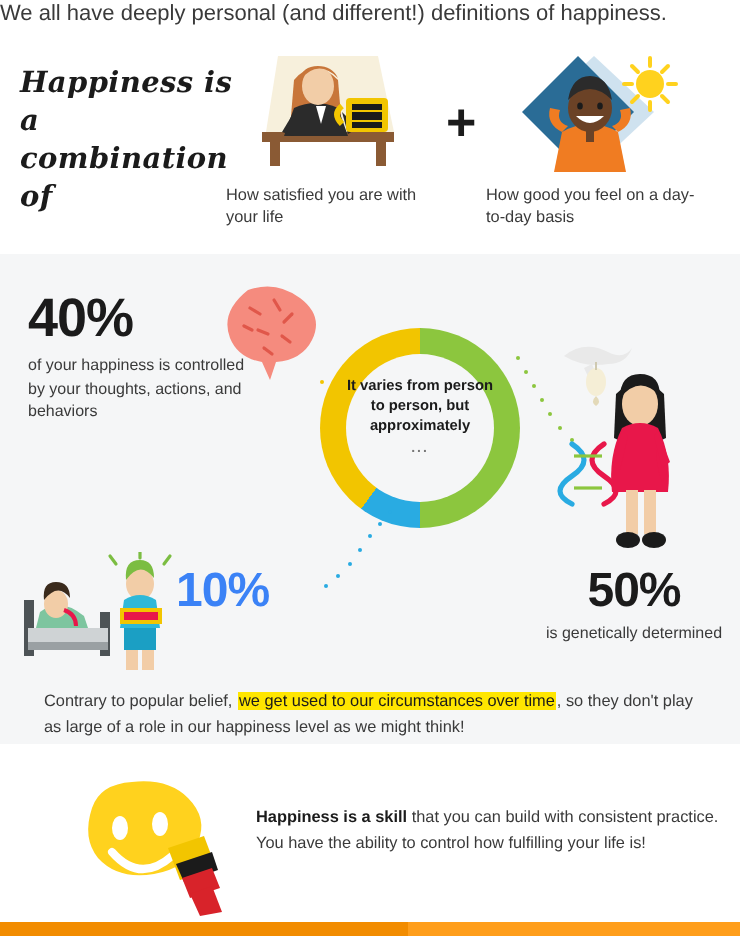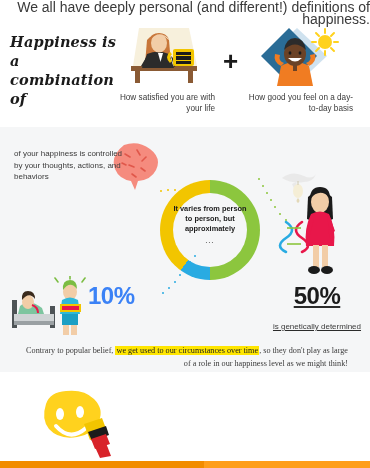--- a/index.html
+++ b/index.html
@@ -21,22 +21,22 @@
     height: 468px;
     overflow: hidden;
   }
 
   
   .intro {
     position: absolute;
     top: 2px;
     left: 0;
     width: 370px;
-    text-align: right;
-    font-size: 14px;
+    text-align: left;
+    font-size: 11px;
     line-height: 11.5px;
     color: #3a3a3a;
   }
 
   .script-title {
     position: absolute;
     left: 10px;
     top: 32px;
     width: 118px;
     font-family: "DejaVu Serif", serif;
@@ -65,21 +65,21 @@
     font-size: 26px;
     font-weight: 700;
     color: #1b1b1b;
     line-height: 1;
   }
   .cap {
     position: absolute;
     top: 66px;
     font-size: 8.2px;
     line-height: 11px;
-    text-align: right;
+    text-align: left;
     color: #3a3a3a;
   }
   .cap-a { left: -12px; width: 102px; }
   .cap-b { left: 118px; width: 110px; }
 
   
   .band {
     position: absolute;
     left: 0;
     top: 127px;
@@ -108,21 +108,21 @@
     color: #3a3a3a;
     margin-top: 3px;
   }
 
   .brain { position: absolute; left: 108px; top: 141px; width: 56px; height: 52px; }
 
   
   .donut-wrap {
     position: absolute;
     left: 160px;
-    top: 180px;
+    top: 164px;
     width: 100px;
     height: 100px;
   }
   .donut-ring {
     position: absolute;
     inset: 0;
     border-radius: 50%;
   }
   .donut-hole {
     position: absolute;
@@ -157,34 +157,33 @@
     border-radius: 50%;
   }
 
   
   .stat-50 {
     position: absolute;
     left: 272px;
     top: 283px;
     width: 90px;
     text-align: center;
-    text-decoration: underline;
   }
   .stat-50 .big {
     font-size: 24px;
     font-weight: 800;
     line-height: 26px;
     letter-spacing: -0.5px;
     color: #1b1b1b;
   }
   .stat-50 .sub {
     font-size: 8px;
     line-height: 11px;
     color: #3a3a3a;
-    margin-top: 12px;
+    margin-top: 2px;
   }
   .preg-woman { position: absolute; left: 300px; top: 185px; width: 40px; height: 96px; }
   .stork { position: absolute; left: 274px; top: 170px; width: 50px; height: 34px; }
   .dna { position: absolute; left: 278px; top: 220px; width: 34px; height: 34px; }
 
   
   .stat-10 {
     position: absolute;
     left: 88px;
     top: 283px;
@@ -204,25 +203,24 @@
     margin-top: 2px;
   }
   .bed-scene { position: absolute; left: 10px; top: 276px; width: 78px; height: 62px; }
 
   
   .contrary {
     position: absolute;
     left: 22px;
     top: 345px;
     width: 326px;
-    text-align: right;
+    text-align: left;
     font-size: 8.2px;
     line-height: 12.5px;
     color: #3a3a3a;
-    font-family: Liberation Serif, serif;
   }
   .hl {
     background: #ffe600;
     color: #1b1b1b;
     padding: 0 1px;
   }
 
   
   .smiley { position: absolute; left: 32px; top: 388px; width: 90px; height: 70px; }
   .closing {
@@ -336,20 +334,21 @@
         <path d="M38 16 l-4 4"></path>
         <path d="M21 24 l5 2"></path>
         <path d="M33 27 l4 3"></path>
         <path d="M24 33 l4 3"></path>
         <path d="M14 22 l4 2"></path>
       </g>
     </svg>
   </div>
 
   <div class="stat-40">
+    <div class="big">40%</div>
     <div class="sub">of your happiness is controlled by your thoughts, actions, and behaviors</div>
   </div>
 
   <div class="dots" style="left:160px; top:186px; width:40px; height:14px;">
     <span style="left:0px;  top:4px;  background:#f2c500;"></span>
     <span style="left:7px;  top:3px;  background:#f2c500;"></span>
     <span style="left:14px; top:3px;  background:#f2c500;"></span>
     <span style="left:21px; top:4px;  background:#f2c500;"></span>
     <span style="left:28px; top:6px;  background:#f2c500;"></span>
     <span style="left:34px; top:9px;  background:#f2c500;"></span>
@@ -476,19 +475,25 @@
       <path d="M24 38 q14 16 30 2" stroke="#ffffff" stroke-width="4" fill="none" stroke-linecap="round"></path>
 
       <polygon points="52,36 70,30 76,46 58,52" fill="#f2c500"></polygon>
       <polygon points="56,44 74,38 77,47 60,53" fill="#1b1b1b"></polygon>
 
       <polygon points="59,51 74,46 78,56 63,61" fill="#d8232a"></polygon>
       <polygon points="63,59 74,55 79,68 68,70" fill="#d8232a"></polygon>
     </svg>
   </div>
 
+  <div class="closing">
+    <div>
+      <b>Happiness is a skill</b><span> that you can build with consistent practice.</span>
+    </div>
+    <div>You have the ability to control how fulfilling your life is!</div>
+  </div>
 
   <div class="footer-bar">
     <div class="seg-1"></div>
     <div class="seg-2"></div>
   </div>
 
 </div>
 
 </body></html>

